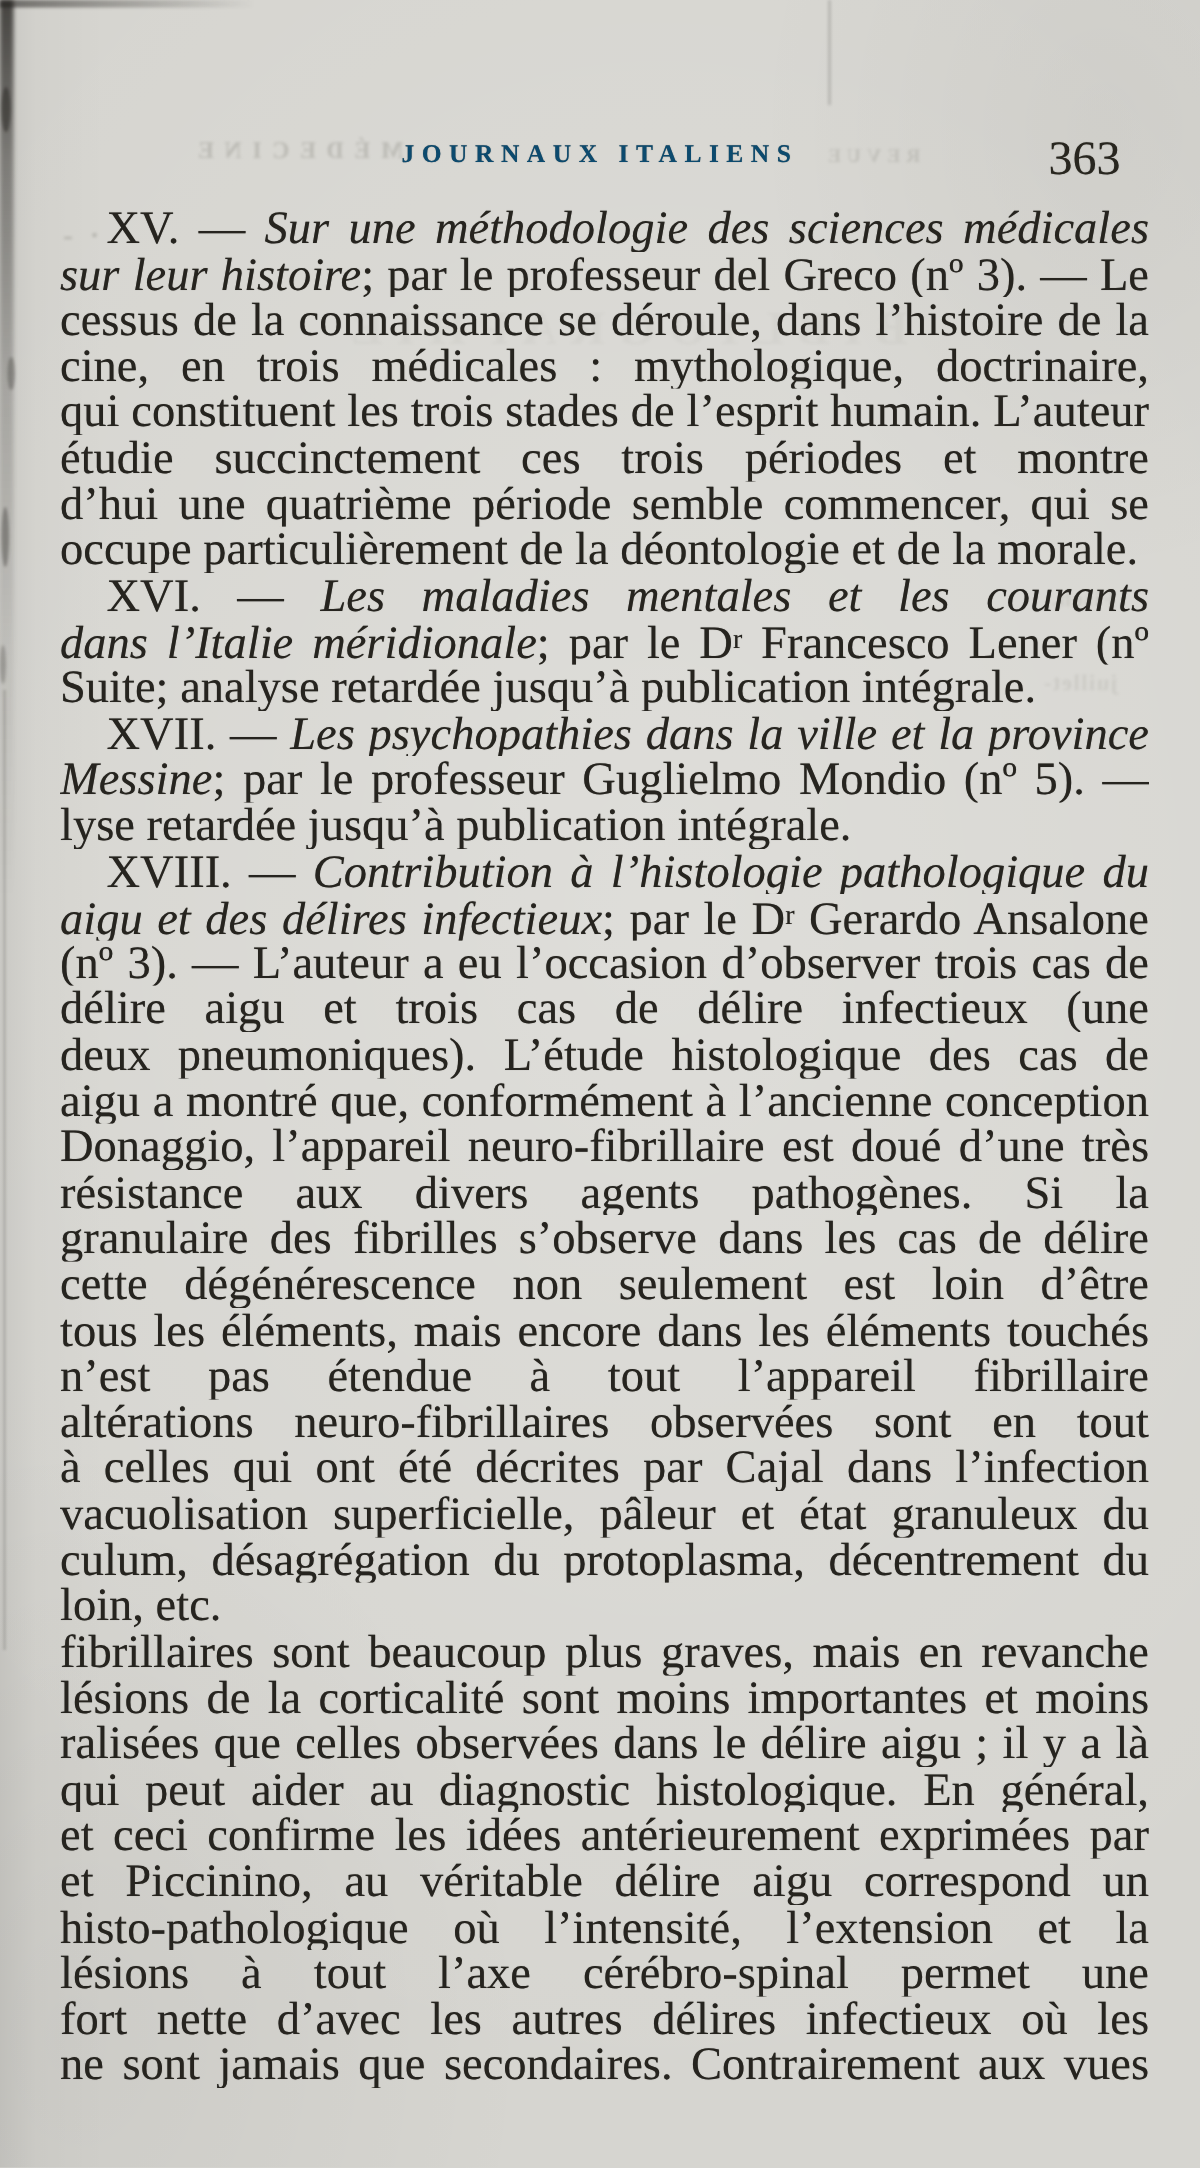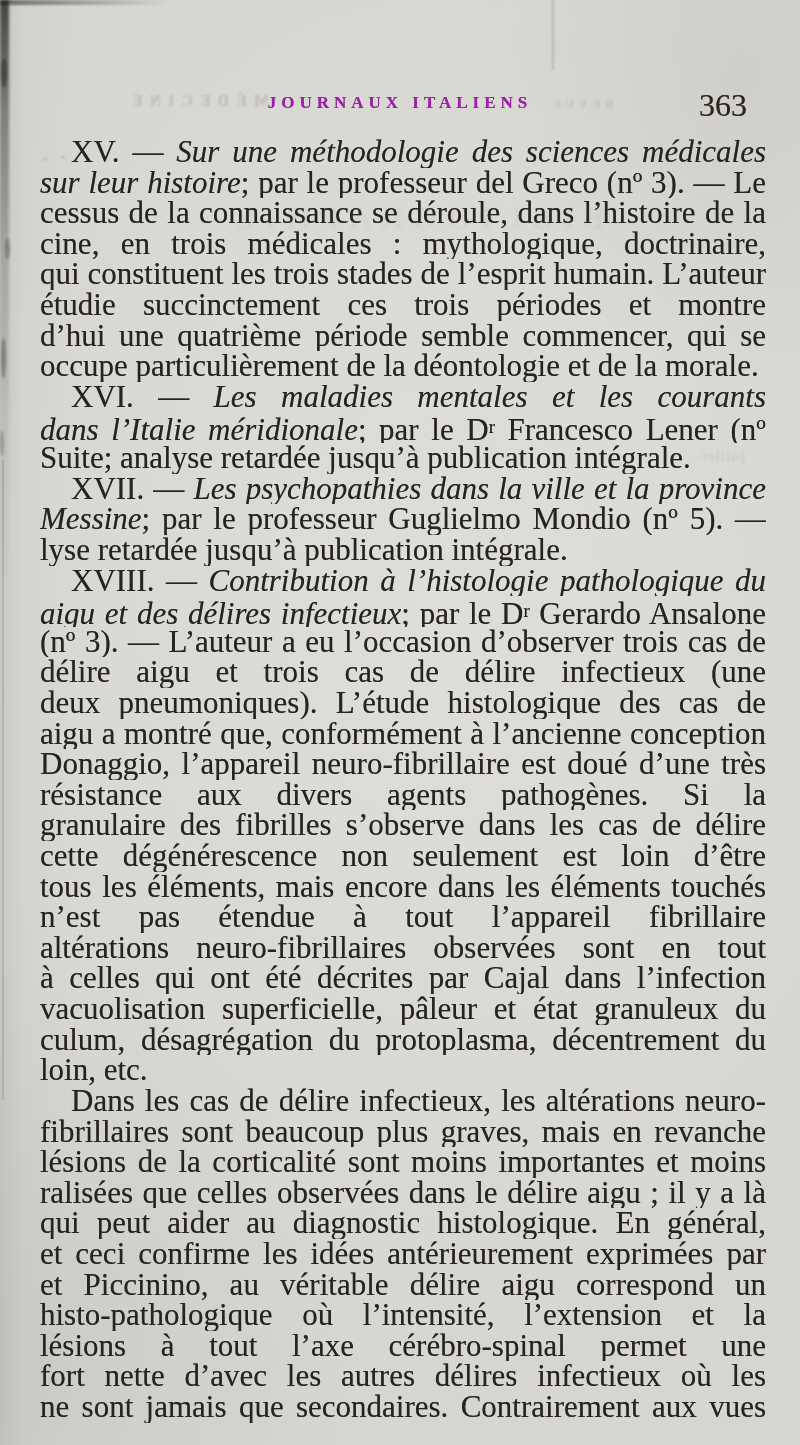--- a/index.html
+++ b/index.html
@@ -54,21 +54,21 @@
     user-select: none;
   }
   .ghost.mirror { transform: scaleX(-1); }
 
   
   .running-title {
     position: absolute; top: 93px; left: 0; width: 100%;
     text-align: center;
     font-size: 17px; font-weight: 700;
     letter-spacing: 5px;
-    color: #a21caf;
+    color: #0c4a6e;
     text-shadow: 0 0 0.6px rgba(40,38,31,0.55);
   }
   .page-number {
     position: absolute; top: 87px; right: 53px;
     font-size: 32px; color: #28261f;
     text-shadow: 0 0 0.6px rgba(40,38,31,0.55);
   }
 
   
   .page-body {
@@ -137,21 +137,20 @@
       <div class="line"><span class="r">cette dégénérescence non seulement est loin d’être généralisée à</span></div>
       <div class="line"><span class="r">tous les éléments, mais encore dans les éléments touchés elle</span></div>
       <div class="line"><span class="r">n’est pas étendue à tout l’appareil fibrillaire endocellulaire. Les</span></div>
       <div class="line"><span class="r">altérations neuro-fibrillaires observées sont en tout semblables</span></div>
       <div class="line"><span class="r">à celles qui ont été décrites par Cajal dans l’infection rabique,</span></div>
       <div class="line"><span class="r">vacuolisation superficielle, pâleur et état granuleux du reti-</span></div>
       <div class="line"><span class="r">culum, désagrégation du protoplasma, décentrement du</span></div>
       <div class="line lastline"><span class="r">loin, etc.</span></div>
     </div>
     <div class="para">
-      <div class="line first"><span class="r">Dans les cas de délire infectieux, les altérations neuro-</span></div>
       <div class="line"><span class="r">fibrillaires sont beaucoup plus graves, mais en revanche les</span></div>
       <div class="line"><span class="r">lésions de la corticalité sont moins importantes et moins géné-</span></div>
       <div class="line"><span class="r">ralisées que celles observées dans le délire aigu ; il y a là un fait</span></div>
       <div class="line"><span class="r">qui peut aider au diagnostic histologique. En général, d’ailleurs,</span></div>
       <div class="line"><span class="r">et ceci confirme les idées antérieurement exprimées par Bianchi</span></div>
       <div class="line"><span class="r">et Piccinino, au véritable délire aigu correspond un tableau</span></div>
       <div class="line"><span class="r">histo-pathologique où l’intensité, l’extension et la diffusion des</span></div>
       <div class="line"><span class="r">lésions à tout l’axe cérébro-spinal permet une différenciation</span></div>
       <div class="line"><span class="r">fort nette d’avec les autres délires infectieux où les altérations</span></div>
       <div class="line"><span class="r">ne sont jamais que secondaires. Contrairement aux vues d’An-</span></div>

